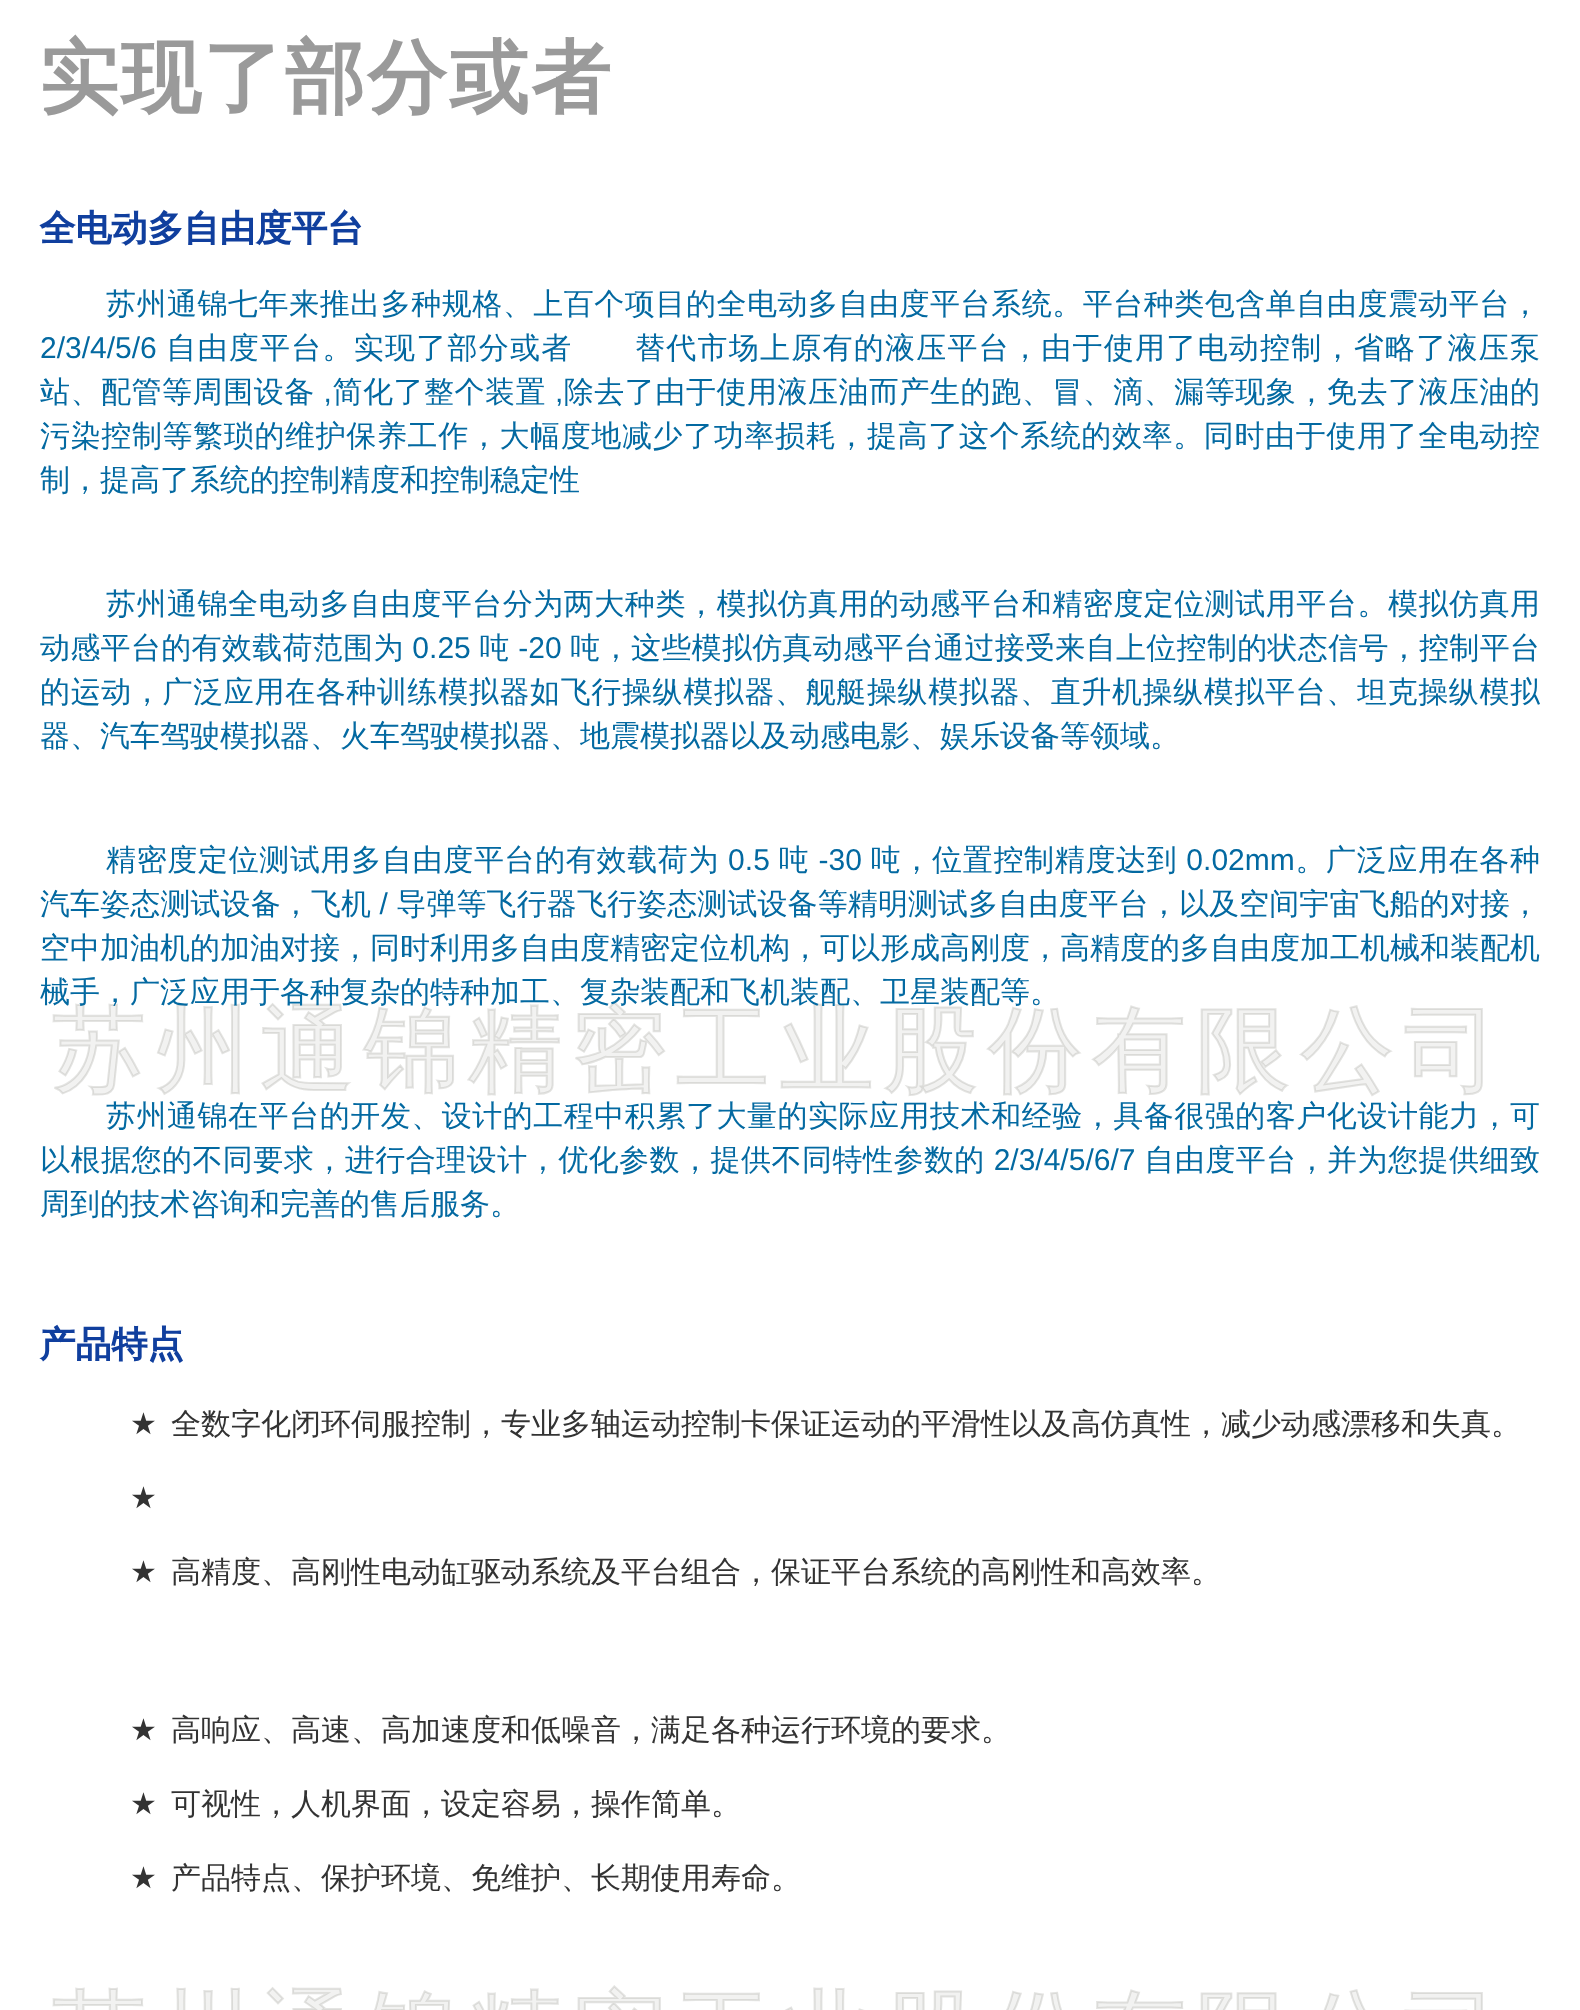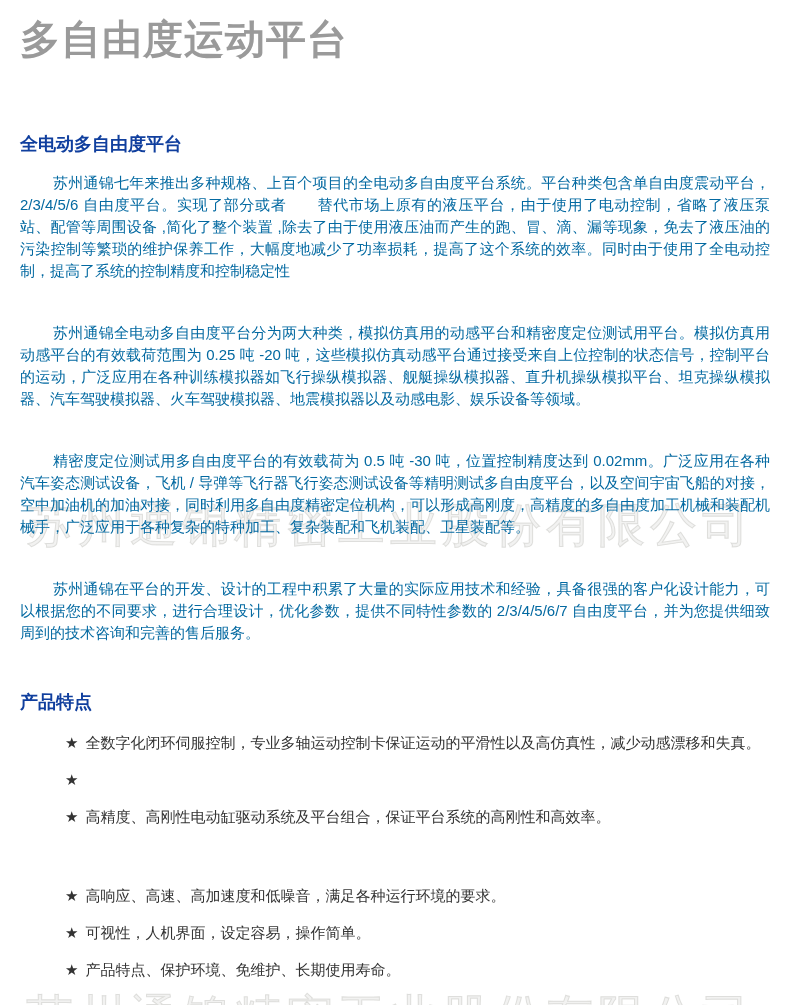--- a/index.html
+++ b/index.html
@@ -45,21 +45,21 @@
     letter-spacing: 1px;
     color: #9a9a9a;
   }
 
   .section-heading {
     font-size: 18px;
     line-height: 20px;
     font-weight: bold;
     color: #103f9e;
   }
-  .heading-platform { margin-top: 72px; }
+  .heading-platform { margin-top: 42px; }
   .heading-features { margin-top: 48px; }
 
   .para {
     margin-top: 18px;
     font-size: 15px;
     line-height: 22px;
     color: #0369a1;
     text-align: justify;
     text-indent: 2.2em;
   }
@@ -87,21 +87,21 @@
 </head>
 <body>
 
 <div class="page">
 
   <div class="watermark mid">苏州通锦精密工业股份有限公司</div>
   <div class="watermark bottom">苏州通锦精密工业股份有限公司</div>
 
   <div class="content">
 
-    <h1 class="page-title">多自由度运动平台</h1>
+    <h1 class="page-title">实现了部分或者</h1>
 
     <h2 class="section-heading heading-platform">全电动多自由度平台</h2>
 
     <p class="para">苏州通锦七年来推出多种规格、上百个项目的全电动多自由度平台系统。平台种类包含单自由度震动平台，2/3/4/5/6 自由度平台。实现了部分或者　　替代市场上原有的液压平台，由于使用了电动控制，省略了液压泵站、配管等周围设备 ,简化了整个装置 ,除去了由于使用液压油而产生的跑、冒、滴、漏等现象，免去了液压油的污染控制等繁琐的维护保养工作，大幅度地减少了功率损耗，提高了这个系统的效率。同时由于使用了全电动控制，提高了系统的控制精度和控制稳定性</p>
     <p class="para">苏州通锦全电动多自由度平台分为两大种类，模拟仿真用的动感平台和精密度定位测试用平台。模拟仿真用动感平台的有效载荷范围为 0.25 吨 -20 吨，这些模拟仿真动感平台通过接受来自上位控制的状态信号，控制平台的运动，广泛应用在各种训练模拟器如飞行操纵模拟器、舰艇操纵模拟器、直升机操纵模拟平台、坦克操纵模拟器、汽车驾驶模拟器、火车驾驶模拟器、地震模拟器以及动感电影、娱乐设备等领域。</p>
     <p class="para">精密度定位测试用多自由度平台的有效载荷为 0.5 吨 -30 吨，位置控制精度达到 0.02mm。广泛应用在各种汽车姿态测试设备，飞机 / 导弹等飞行器飞行姿态测试设备等精明测试多自由度平台，以及空间宇宙飞船的对接，空中加油机的加油对接，同时利用多自由度精密定位机构，可以形成高刚度，高精度的多自由度加工机械和装配机械手，广泛应用于各种复杂的特种加工、复杂装配和飞机装配、卫星装配等。</p>
     <p class="para">苏州通锦在平台的开发、设计的工程中积累了大量的实际应用技术和经验，具备很强的客户化设计能力，可以根据您的不同要求，进行合理设计，优化参数，提供不同特性参数的 2/3/4/5/6/7 自由度平台，并为您提供细致周到的技术咨询和完善的售后服务。</p>
 
     <h2 class="section-heading heading-features">产品特点</h2>
 

